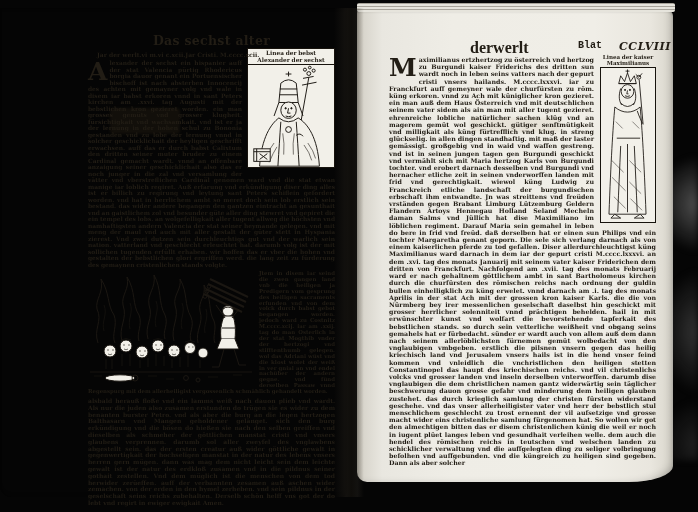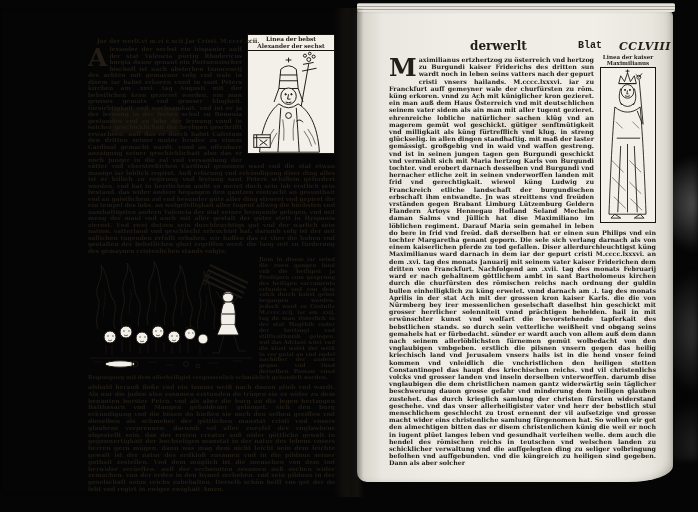--- a/index.html
+++ b/index.html
@@ -36,21 +36,21 @@
   .bodytext{font-size:5.9px;line-height:6.5px;text-align:justify;word-spacing:-.3px;}
   .dropcap{float:left;font-size:25px;line-height:21px;padding:1px 2px 0 0;font-weight:bold;}
   .popebox{float:right;width:86px;margin:-12px 0 3px 5px;border:1.6px solid #17130d;background:#f2f0e9;}
   .wc-caption{border-bottom:1.6px solid #17130d;text-align:center;font-size:5.8px;line-height:6.6px;
     padding:1px 0;font-weight:bold;}
   .fire-row{margin-top:3px;}
   .firebox{float:left;width:166px;height:116px;margin:0 5px 1px 0;}
   .narrowtext{font-size:5.4px;line-height:5.9px;text-align:justify;word-spacing:-.3px;}
   .p3{margin-top:3px;font-size:6px;line-height:6.8px;text-align:justify;}
 
-  .rp-derwerlt{position:absolute;left:470px;top:39px;font-size:12px;}
+  .rp-derwerlt{position:absolute;left:470px;top:39px;font-size:16px;font-family:Liberation Serif, serif;}
   .rp-blat{position:absolute;left:578px;top:40px;font-size:10px;font-family:Liberation Mono, monospace;}
   .rp-folio{position:absolute;left:619px;top:40px;font-size:11px;letter-spacing:.6px;font-style:italic;}
   .rp-content{position:absolute;left:389px;top:56px;width:267px;}
   .rp-body{font-size:6.3px;line-height:7.2px;text-align:justify;word-spacing:-.3px;}
   .kaiserbox{float:right;width:56px;margin:-2px 0 4px 6px;}
   .kaiser-caption{text-align:center;font-size:5.6px;line-height:6.2px;font-weight:bold;margin-bottom:1px;}
   .kaiser-frame{border:1.4px solid #17130d;background:#f2f0e9;}
   svg{display:block;}
 </style>
 </head>
@@ -60,20 +60,21 @@
   <div class="bg-glow"></div>
 
   <div class="page-left"></div>
   <div class="page-right"></div>
   <div class="stack-lines"></div>
 
   <div class="smudge" style="left:110px;top:108px;width:70px;height:26px;"></div>
   <div class="smudge" style="left:470px;top:118px;width:90px;height:14px;"></div>
 
   <div class="lp-content blk">
+    <div class="lp-header">Das sechst alter</div>
     <div class="date-row">
       <span>Jar der werlt.vi m.vi c.xcii.</span>
       <span>Jar Cristi. M.cccc.xcii.</span>
     </div>
 
     <div class="bodytext">
       <div class="popebox">
         <div class="wc-caption">
           <div>Linea der bebst</div>
           <div>Alexander der sechst</div>

